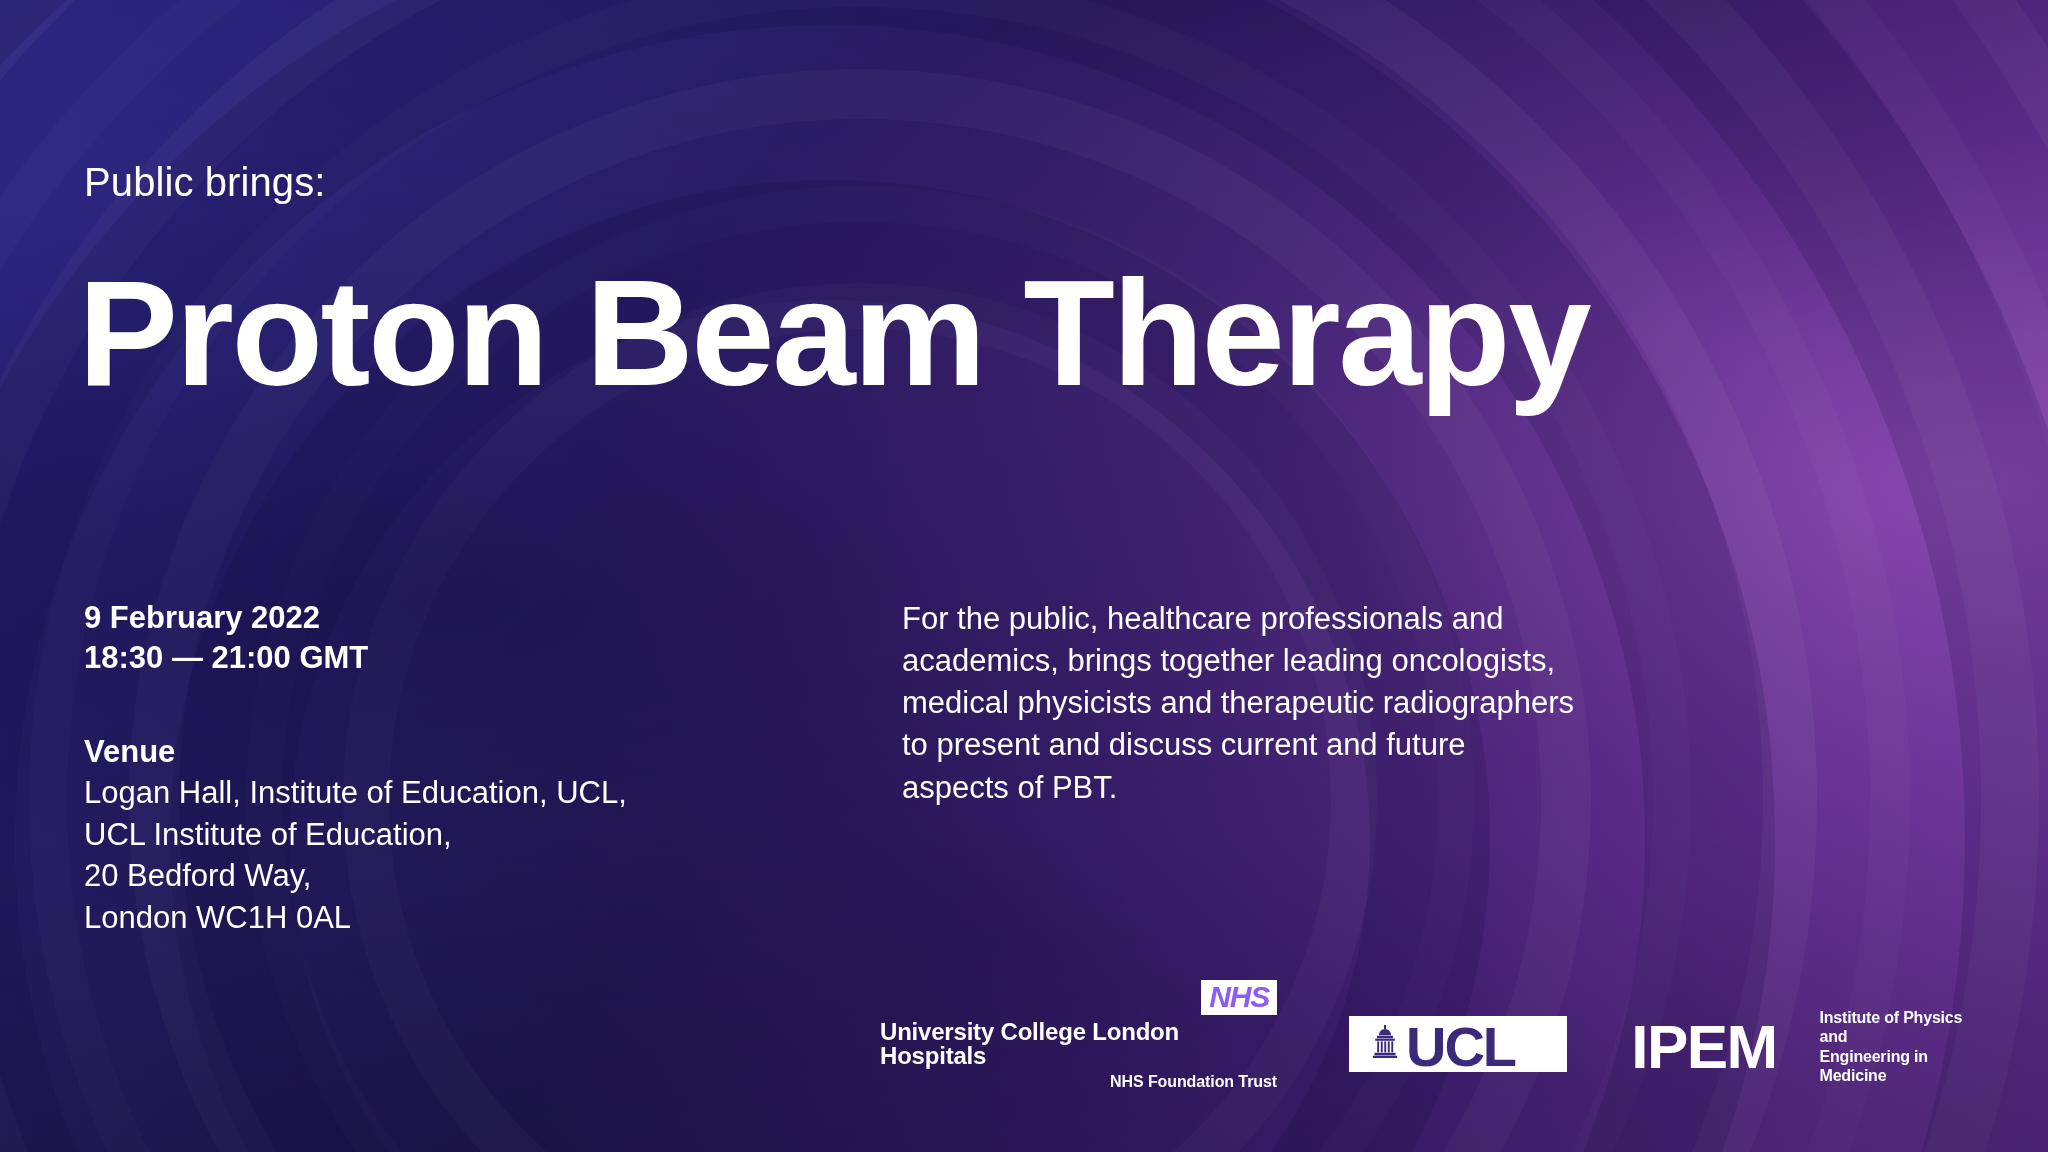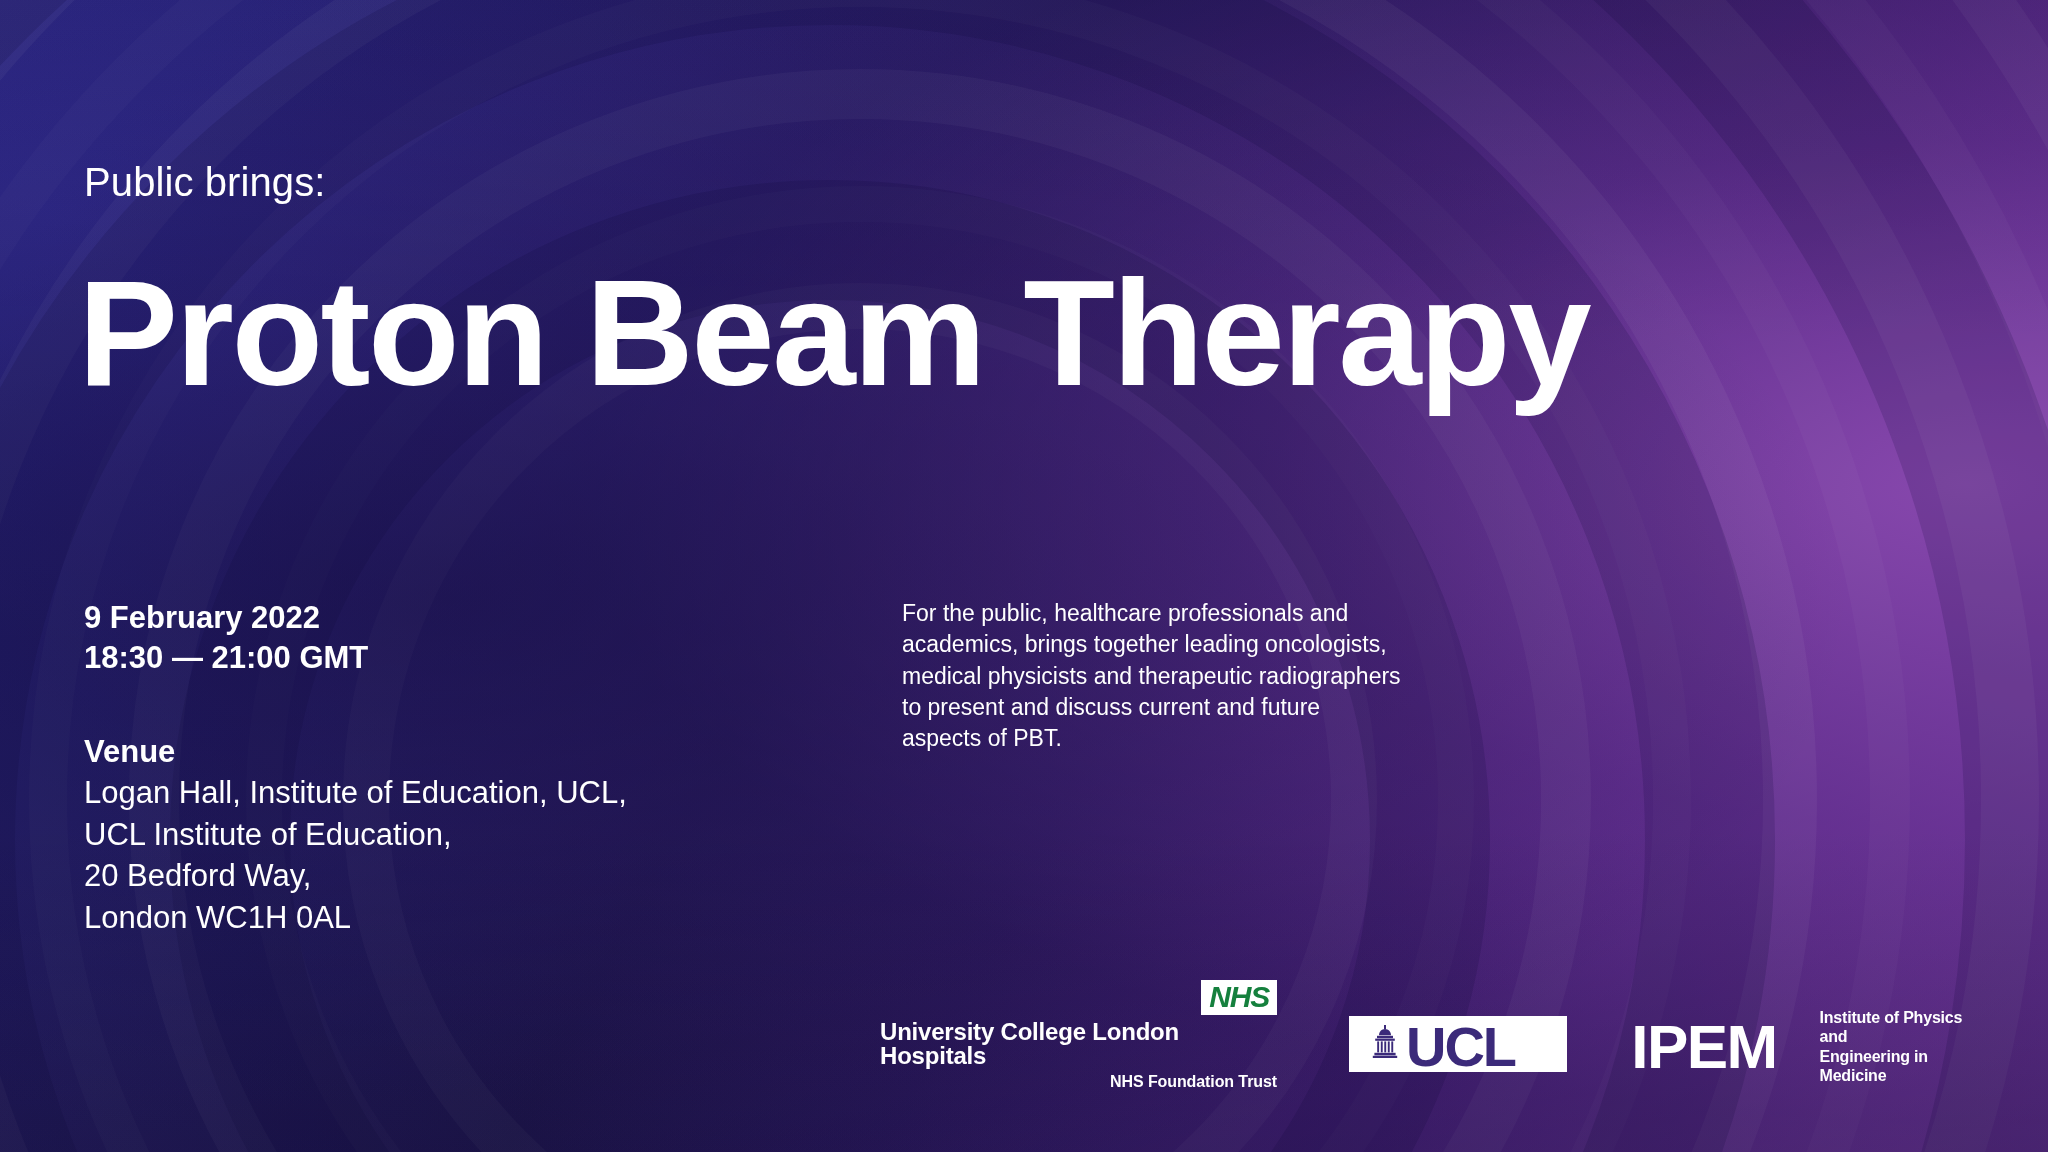--- a/index.html
+++ b/index.html
@@ -40,36 +40,36 @@
     letter-spacing:-2.5px; line-height:1.0; white-space:nowrap;
   }
 
   .left-col { position:absolute; left:84px; top:598px; width:780px; }
   .when { font-size:31px; font-weight:700; color:#ffffff; line-height:1.30; }
   .venue-block { margin-top:52px; }
   .venue-head { font-size:31px; font-weight:700; color:#ffffff; line-height:1.34; }
   .venue-line { font-size:31px; font-weight:400; color:#ffffff; line-height:1.34; }
 
   .right-col { position:absolute; left:902px; top:598px; width:820px; }
-  .desc-line { font-size:23px; font-weight:400; color:#ffffff; line-height:1.36; }
+  .desc-line { font-size:31px; font-weight:400; color:#ffffff; line-height:1.36; }
 
   
   .logos {
     position:absolute; left:880px; bottom:62px; right:62px;
     display:flex; align-items:flex-end; justify-content:flex-end; gap:72px;
   }
 
   
   .nhs-logo { display:flex; flex-direction:column; align-items:flex-end; line-height:1; }
   .nhs-box {
     background:#ffffff; padding:2px 8px 3px 8px;
     margin-bottom:5px; display:inline-block;
   }
   .nhs-word {
-    color:#15803d; font-size:30px; font-weight:700;
+    color:#8b5cf6; font-size:30px; font-weight:700;
     font-style:italic; letter-spacing:-1.2px; display:block;
   }
   .uclh-name { color:#ffffff; font-size:24px; font-weight:700; letter-spacing:-0.2px; }
   .uclh-trust { color:#ffffff; font-size:16px; font-weight:700; margin-top:6px; letter-spacing:-0.1px; }
 
   
   .ucl-logo { position:relative; width:218px; height:72px; margin-bottom:2px; }
   .ucl-box { position:absolute; left:0; top:0; width:218px; height:56px; background:#ffffff; }
   .ucl-mark {
     position:absolute; left:22px; top:8px;

